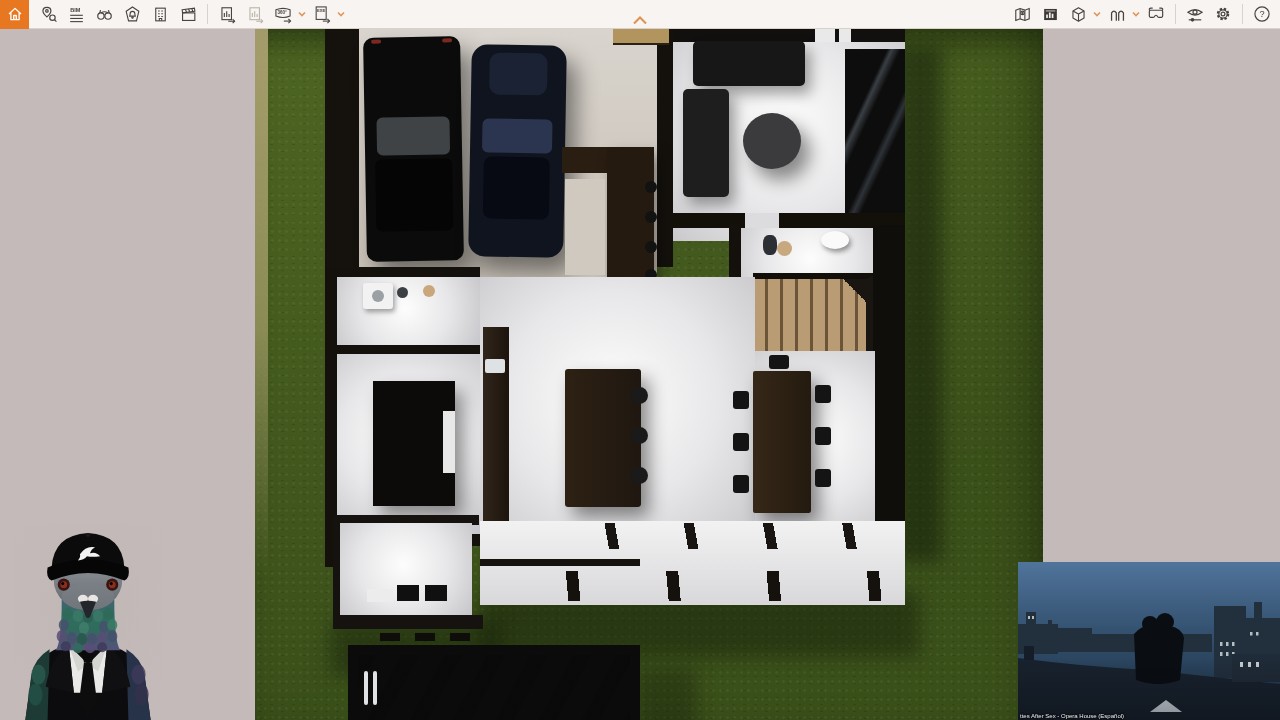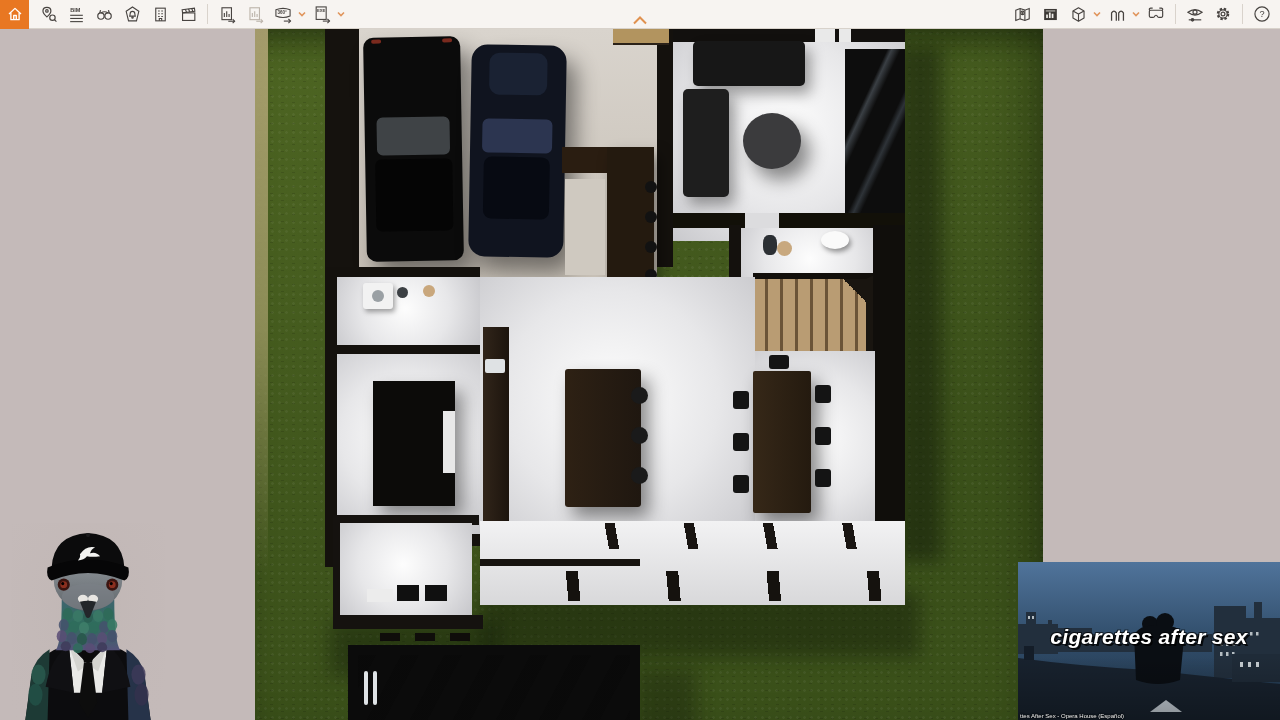--- a/index.html
+++ b/index.html
@@ -529,18 +529,17 @@
         </g>
 
         <g fill="#0a0e13">
           <circle cx="132" cy="62" r="8"></circle>
             <circle cx="147" cy="60" r="9"></circle>
           <path d="M116,72 Q124,62 136,64 L152,64 Q164,66 166,76 L162,118 Q140,126 118,118 Z"></path>
         </g>
         <path d="M132,150 L148,138 L164,150 Z" fill="#c5ced6"></path>
         <rect width="262" height="158" fill="url(#vign)"></rect>
       </svg>
-      <div class="video-title">cigarettes after sex</div>
       <div class="video-caption">ttes After Sex - Opera House (Español)</div>
     </div>
 
   </div>
 </div>
 
 </body></html>

